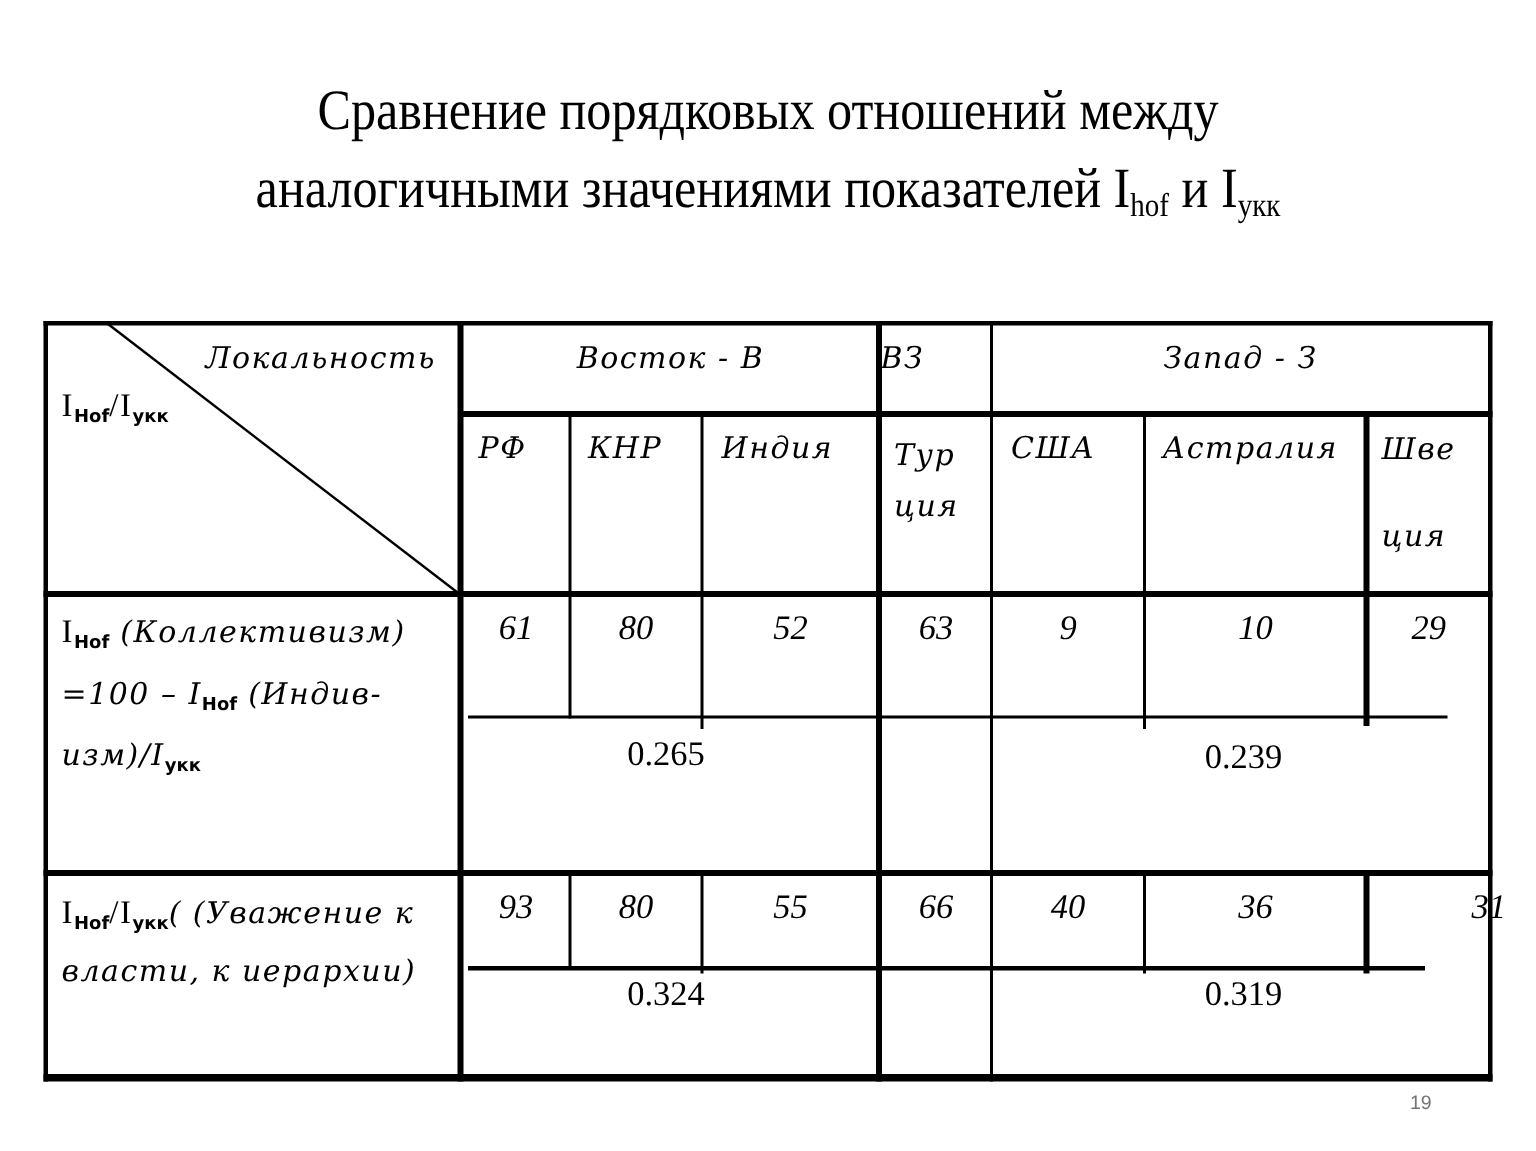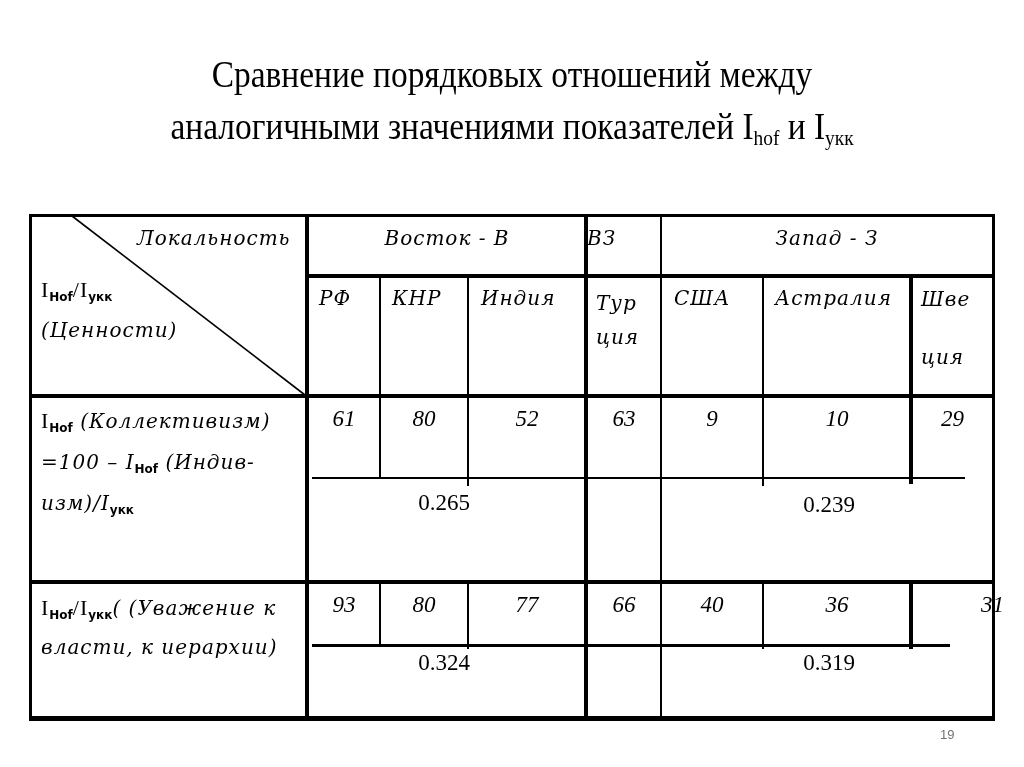--- a/index.html
+++ b/index.html
@@ -47,24 +47,23 @@
   <div class="ln" style="left:733px;top:368px;width:2px;height:67px;"></div>
   <div class="ln" style="left:880px;top:62px;width:4px;height:122px;"></div>
   <div class="ln" style="left:880px;top:184px;width:4px;height:86px;"></div>
   <div class="ln" style="left:880px;top:368px;width:4px;height:67px;"></div>
 
   <svg style="position:absolute;left:0;top:0;" width="280" height="184">
     <line x1="43" y1="2" x2="276" y2="181" stroke="#000" stroke-width="1.6"></line>
   </svg>
 
   <div class="t" style="left:108px;top:12px;">Локальность</div>
-  <div class="t" style="left:12px;top:44px;margin-top:20px;">
+  <div class="t" style="left:12px;top:44px;">
     <span class="I">I</span><span class="sub">Hof</span><span class="I">/I</span><span class="sub">укк</span>
   </div>
-  <div class="t" style="left:12px;top:104px;">(Ценности)</div>
 
   <div class="t" style="left:280px;width:276px;top:12px;text-align:center;">Восток - В</div>
   <div class="t" style="left:558px;width:74px;top:12px;text-align:left;">ВЗ</div>
   <div class="t" style="left:633px;width:330px;top:12px;text-align:center;">Запад - З</div>
 
   <div class="t" style="left:290px;top:72px;">
       <div>РФ</div>
     </div>
   <div class="t" style="left:363px;top:72px;">
       <div>КНР</div>
@@ -103,21 +102,21 @@
   <div class="r" style="left:330px;width:170px;top:276px;">0.265</div>
   <div class="r" style="left:715px;width:170px;top:278px;">0.239</div>
 
   <div class="t" style="left:12px;top:378px;line-height:32px;">
     <div><span class="I">I</span><span class="sub">Hof</span><span class="I">/I</span><span class="sub">укк</span><span>( (Уважение к</span></div>
     <div>власти, к иерархии)</div>
   </div>
 
   <div class="n" style="left:280px;width:70px;top:378px;">93</div>
   <div class="n" style="left:352px;width:86px;top:378px;">80</div>
-  <div class="n" style="left:440px;width:116px;top:378px;">77</div>
+  <div class="n" style="left:440px;width:116px;top:378px;">55</div>
   <div class="n" style="left:559px;width:72px;top:378px;">66</div>
   <div class="n" style="left:633px;width:100px;top:378px;">40</div>
   <div class="n" style="left:735px;width:146px;top:378px;">36</div>
   <div class="n" style="left:884px;width:79px;top:378px;margin-left:40px;">31</div>
   <div class="r" style="left:330px;width:170px;top:436px;">0.324</div>
   <div class="r" style="left:715px;width:170px;top:436px;">0.319</div>
 </div>
 
 <div class="pg">19</div>
 

